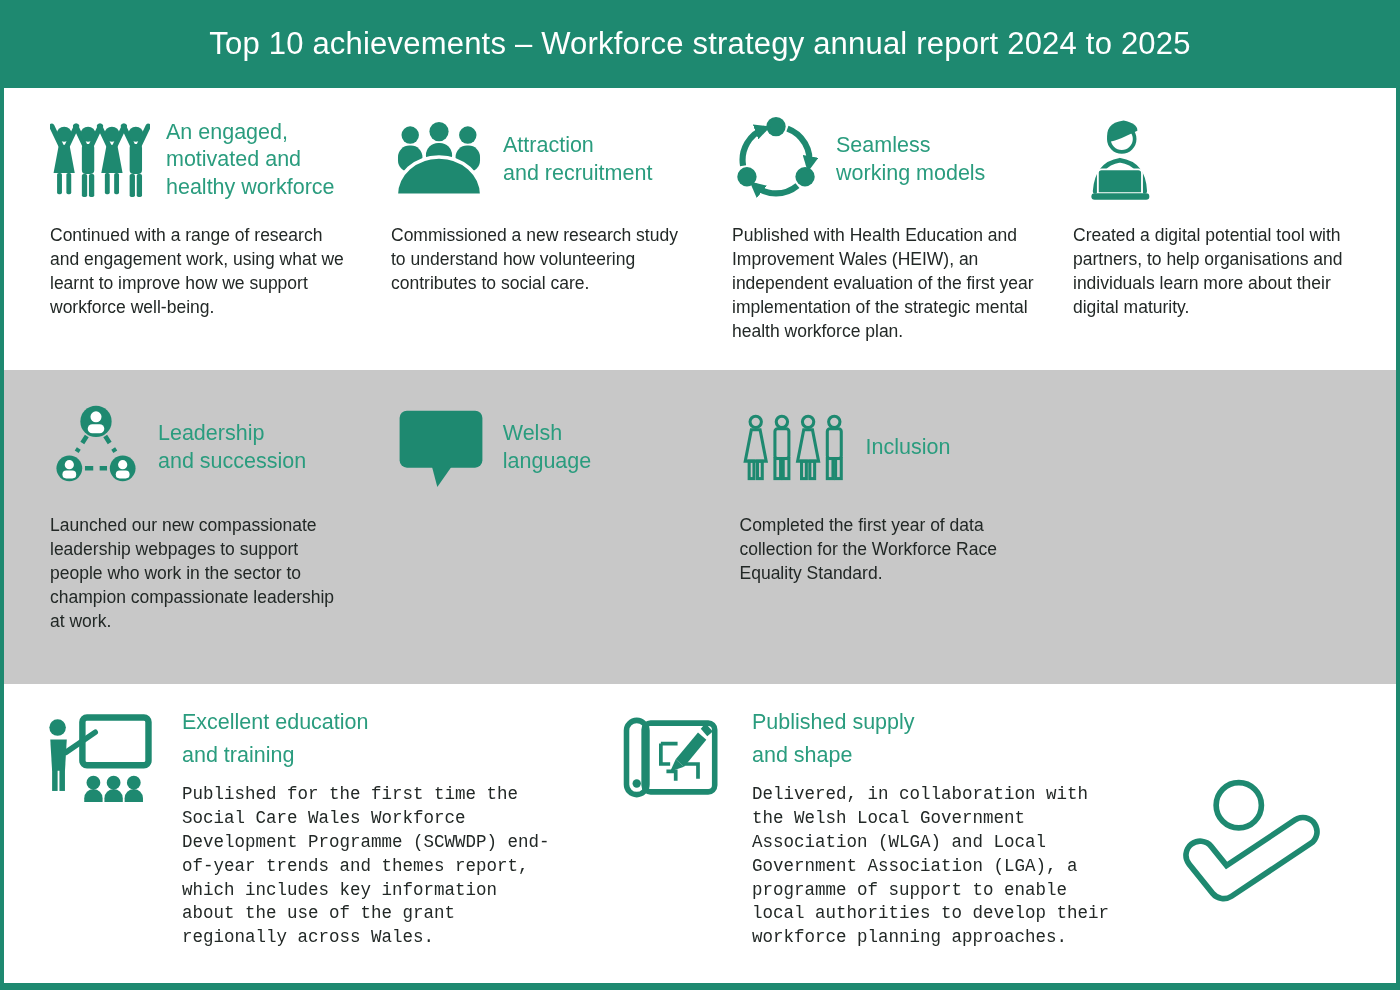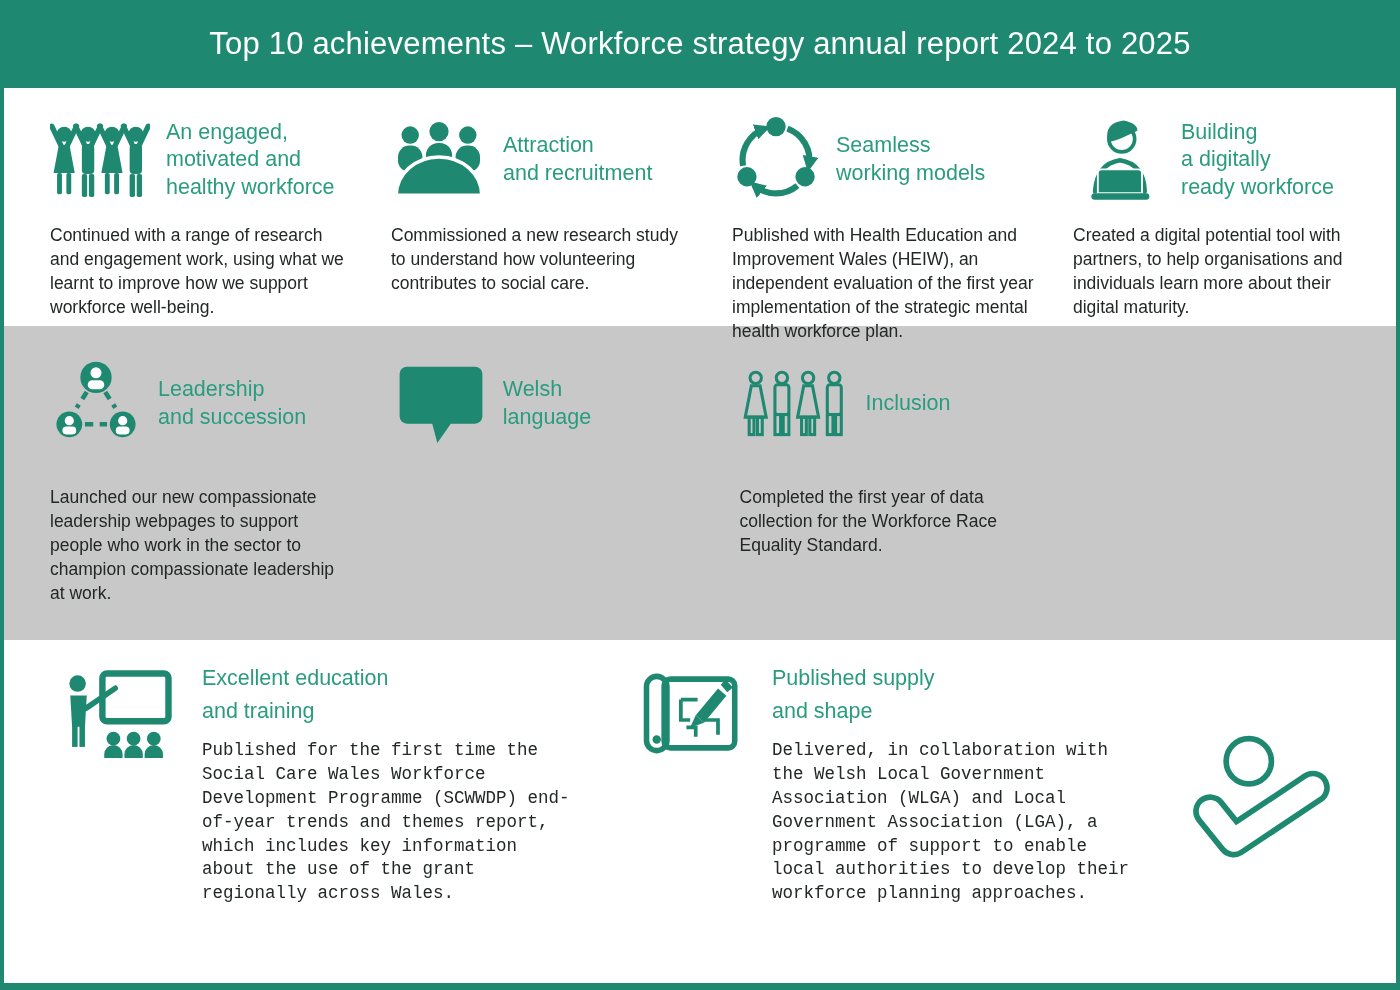--- a/index.html
+++ b/index.html
@@ -22,37 +22,37 @@
     height:88px;background:var(--green);
     display:flex;align-items:center;justify-content:center;
   }
   .header h1{
     margin:0;color:#ffffff;font-size:31px;font-weight:500;letter-spacing:.2px;
   }
   .row{
     display:grid;grid-template-columns:repeat(4,1fr);
     column-gap:30px;padding:20px 12px 0 46px;box-sizing:border-box;
   }
-  .row1{height:238px;}
+  .row1{height:282px;}
   .band{background:var(--gray);height:314px;gap:45px;}
   .item-head{display:flex;align-items:center;gap:16px;height:104px;}
   .band .item-head{height:116px;}
   .icon-box{flex:0 0 auto;line-height:0;}
   .title{
     margin:0;color:var(--title-green);font-size:21.5px;font-weight:500;
     line-height:1.28;white-space:pre-line;
   }
   .body{
     margin:12px 0 0 0;color:var(--body);font-size:17.5px;line-height:1.37;
     max-width:305px;
   }
-  .band .body{margin-top:24px;}
+  .band .body{margin-top:8px;}
   .row3{
     display:grid;grid-template-columns:578px 530px 1fr;
-    padding:22px 44px 0 58px;height:266px;box-sizing:border-box;
+    padding:22px 44px 0 38px;height:266px;box-sizing:border-box;
   }
   .item3{display:flex;gap:28px;align-items:flex-start;}
   .item3 .icon-box{padding-top:6px;}
   .item3 .title{line-height:1.55;}
   .item3 .body{margin-top:10px;max-width:378px;font-family:Liberation Mono, monospace;}
   .logo-cell{display:flex;align-items:center;justify-content:center;padding-top:40px;}
   svg{display:block;}
 </style>
 </head>
 <body>
@@ -158,23 +158,20 @@
       <div class="item-head">
         <div class="icon-box">
           <svg width="92" viewBox="0 0 100 96">
             <path d="M24,82 Q26,52 51,48 Q77,52 78,82" fill="none" stroke="#1e8970" stroke-width="5" stroke-linecap="round"></path>
             <circle cx="53" cy="25" r="14" fill="#ffffff" stroke="#1e8970" stroke-width="4"></circle>
             <path d="M38,28 Q33,8 55,5 Q70,8 70,16 L53,24 Q44,28 38,28 Z" fill="#1e8970"></path>
             <path d="M31,58 h40 a4,4 0 0 1 4,4 v22 h-48 v-22 a4,4 0 0 1 4,-4 z" fill="#1e8970" stroke="#ffffff" stroke-width="2"></path>
             <rect x="20" y="84" width="63" height="7" rx="3.5" fill="#1e8970"></rect>
           </svg>
         </div>
-        <h2 class="title">Building
-a digitally
-ready workforce</h2>
       </div>
       <p class="body">Created a digital potential tool with partners, to help organisations and individuals learn more about their digital maturity.</p>
     </article>
   </section>
 
   <section class="row band">
 
     <article class="item">
       <div class="item-head">
         <div class="icon-box">

